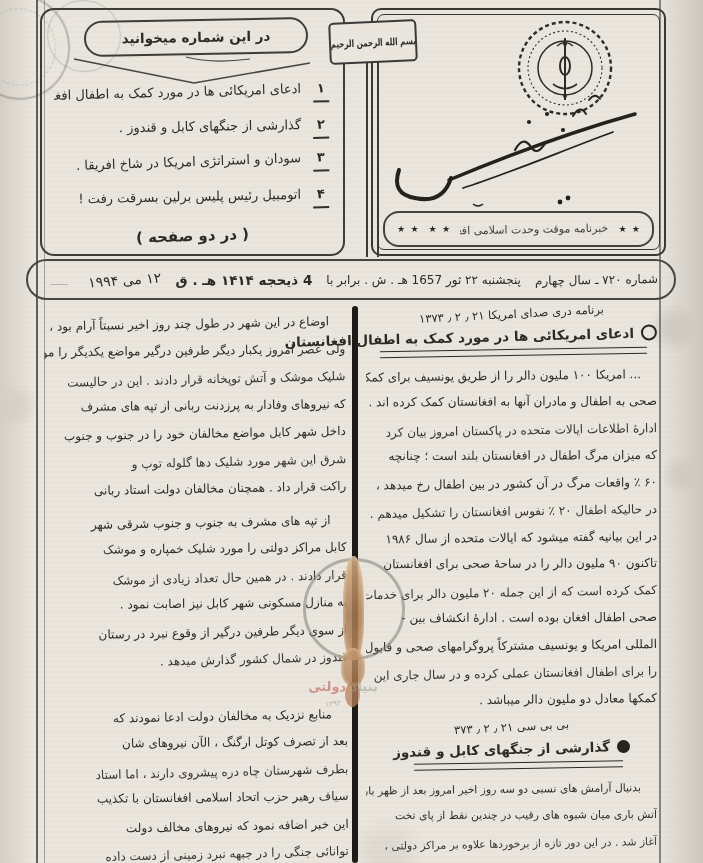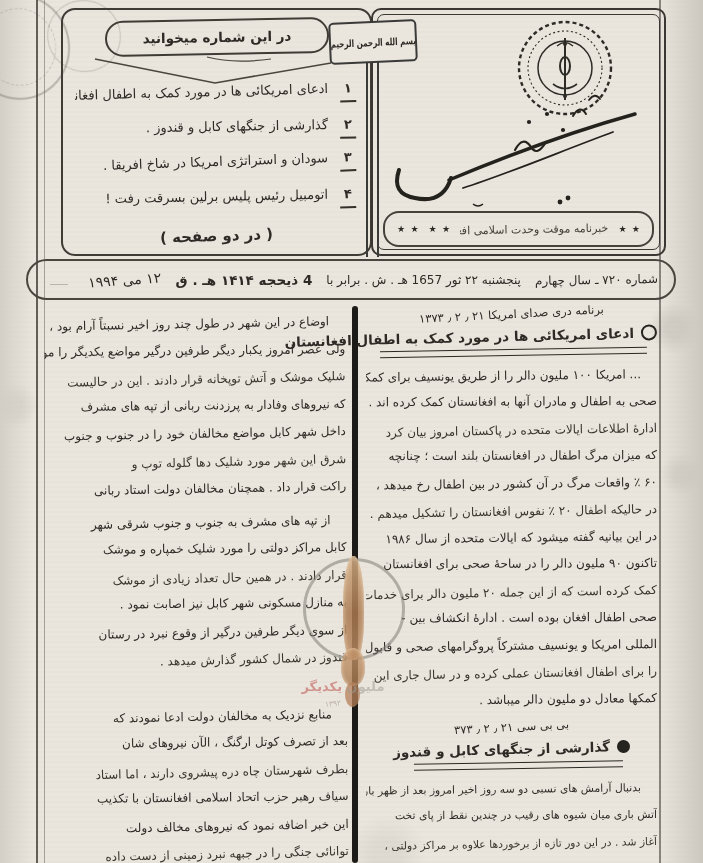--- a/index.html
+++ b/index.html
@@ -21,21 +21,21 @@
   .abs{position:absolute;}
   
   .left-rule{left:36px;top:0;height:863px;width:6px;border-left:2px solid rgba(60,58,52,.78);border-right:1px solid rgba(95,90,82,.5);}
   .right-rule{left:659px;top:0;height:863px;width:2px;background:rgba(75,72,66,.62);}
   .col-divider{left:352px;top:306px;height:557px;width:6px;background:#1d1b17;border-radius:3px;}
   
   .stamp-corner{left:-32px;top:-6px;width:98px;height:102px;border:2.5px solid rgba(105,100,92,.38);border-radius:50%;transform:rotate(-14deg);filter:blur(.6px);}
   .stamp-corner::after{content:"";position:absolute;inset:12px;border:1.5px dashed rgba(105,100,92,.3);border-radius:50%;}
   .stamp-oval{left:47px;top:0px;width:72px;height:70px;border:1.5px solid rgba(110,105,96,.3);border-radius:50%;transform:rotate(18deg);filter:blur(.7px);}
   
-  .toc-box{left:61px;top:8px;width:301px;height:244px;border:2.5px solid #3f3c36;border-radius:14px;padding-left:6px;}
+  .toc-box{left:40px;top:8px;width:301px;height:244px;border:2.5px solid #3f3c36;border-radius:14px;}
   .toc-pill{position:absolute;left:42px;top:9px;width:220px;height:32px;border:2px solid #3f3c36;border-radius:18px;
     display:flex;align-items:center;justify-content:center;font-size:13.5px;font-weight:bold;transform:rotate(-1deg);}
   .toc-arrow{position:absolute;left:26px;top:45px;}
   .toc-list{position:absolute;right:14px;left:12px;top:70px;}
   .toc-item{display:flex;align-items:flex-start;gap:12px;margin-bottom:9px;font-size:13px;line-height:23px;}
   .toc-item:nth-child(1){transform:rotate(-1.6deg);}
   .toc-item:nth-child(2){transform:rotate(-1deg);}
   .toc-item:nth-child(3){transform:rotate(-2deg);}
   .toc-item:nth-child(4){transform:rotate(-1.2deg);}
   .toc-num{font-weight:bold;border-bottom:2px solid #33302a;padding:0 4px 1px;}
@@ -244,18 +244,18 @@
         <div class="hw-line">این خبر اضافه نمود که نیروهای مخالف دولت</div>
         <div class="hw-line">توانائی جنگی را در جبهه نبرد زمینی از دست داده</div>
       </div>
   </div>
 
   <div class="abs wm-circle"></div>
   <div class="abs wm-flame"></div>
   <div class="abs wm-blob"></div>
   <div class="abs wm-drop"></div>
   <div class="abs wm-text">
-    <span class="wm-light">ملیون</span>
-    <span class="wm-accent">یکدیگر</span>
+    <span class="wm-light">بنیاد</span>
+    <span class="wm-accent">دولتی</span>
   </div>
   <div class="abs wm-year">۱۳۹۲</div>
 
 </div>
 
 </body></html>

